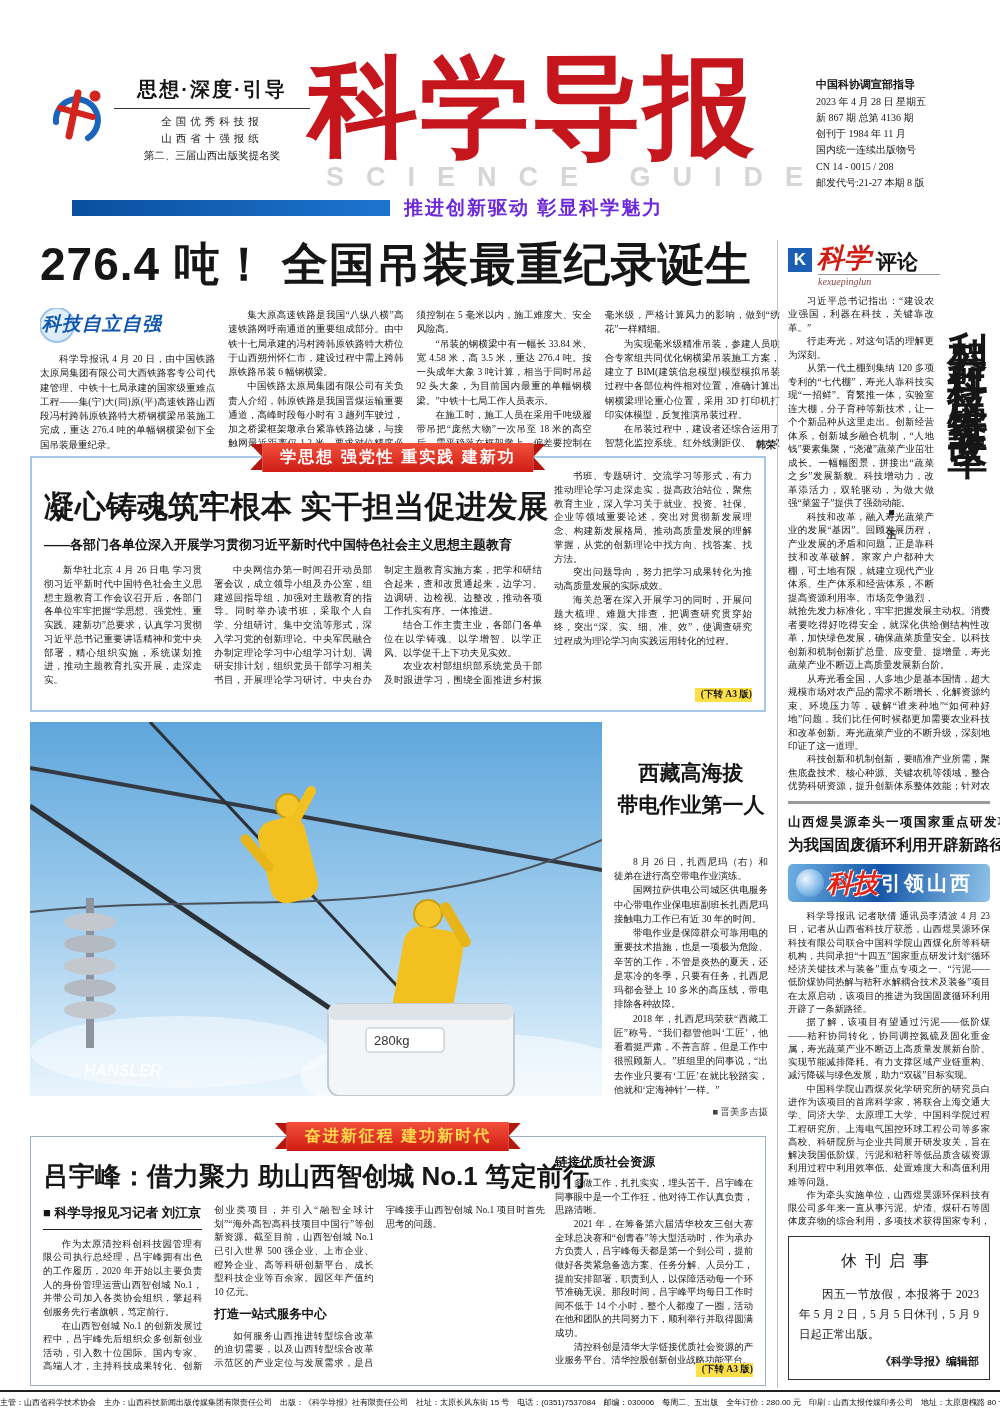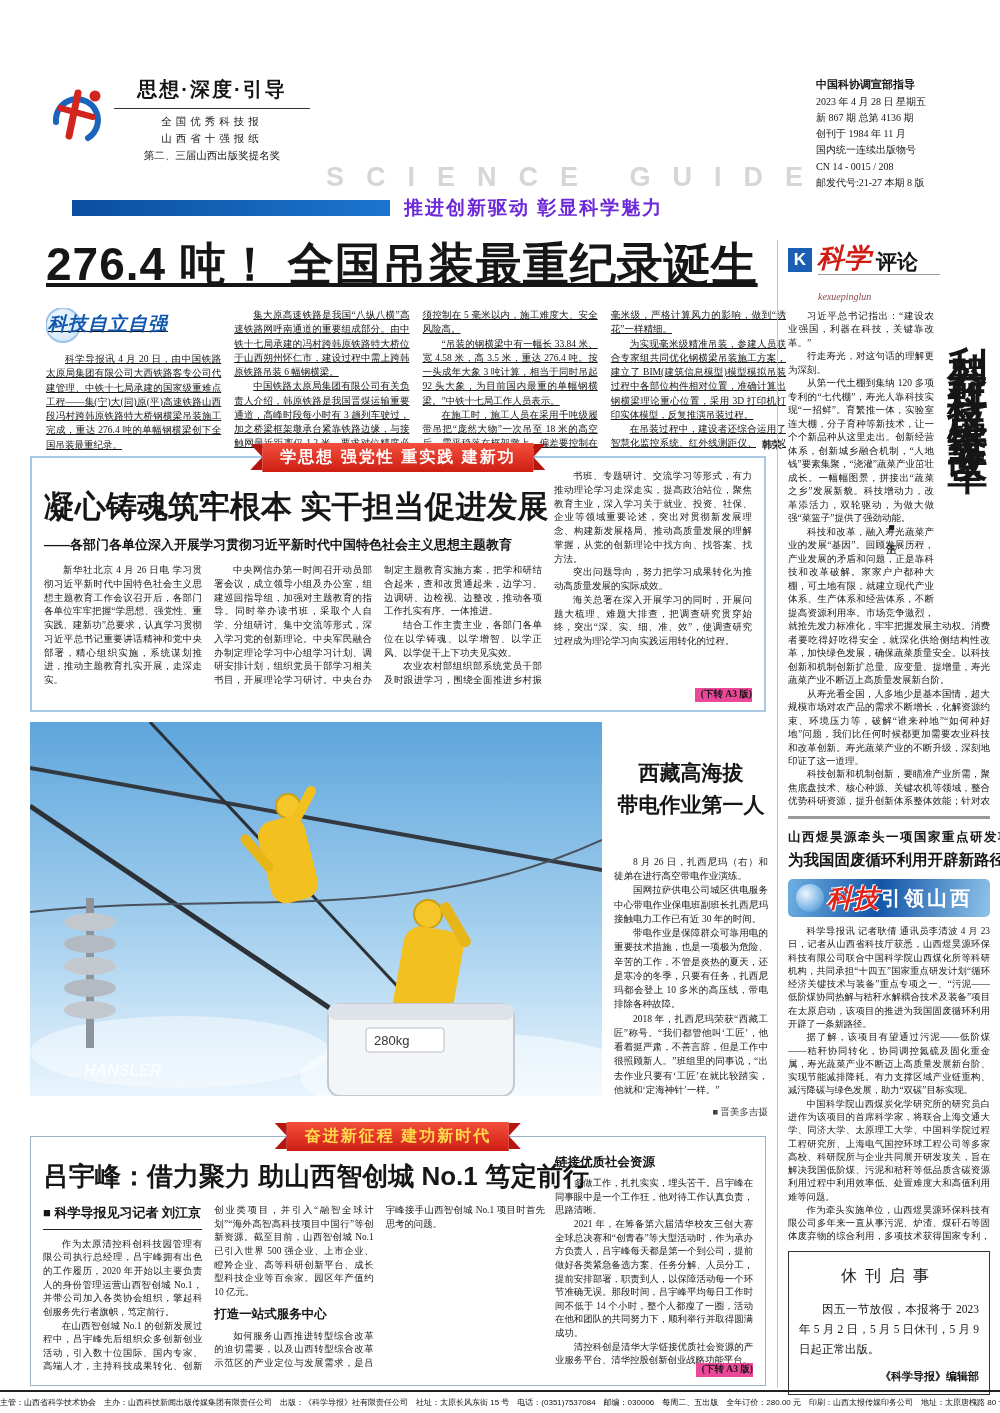--- a/index.html
+++ b/index.html
@@ -23,21 +23,21 @@
                   font-weight:900;font-size:110px;line-height:1.25;color:#c5161d;letter-spacing:2px;
                   font-family:"Liberation Serif","DejaVu Serif",serif;}
   .pubinfo{position:absolute;right:2px;top:24px;width:152px;font-size:10px;line-height:1.62;}
   .pubinfo .g{font-weight:bold;font-size:11px;}
   .slogan-bar{position:absolute;left:42px;top:148px;width:318px;height:16px;
               background:linear-gradient(90deg,#0a4f9e,#1d74cf);}
   .slogan-text{position:absolute;left:374px;top:143px;font-family:"Liberation Sans",sans-serif;
                font-weight:bold;font-size:19px;letter-spacing:2px;color:#6d28d9;white-space:nowrap;}
 
   
-  .lead{left:46px;top:234px;width:740px;height:218px;text-decoration:underline;}
+  .lead{left:40px;top:234px;width:740px;height:218px;}
   .lead h1{margin:0;font-family:"Liberation Sans","DejaVu Sans",sans-serif;font-weight:900;
            font-size:46px;letter-spacing:1px;white-space:nowrap;}
   .lead-body{margin-top:12px;height:150px;overflow:hidden;column-count:4;column-gap:13px;
              font-size:9.5px;line-height:1.5;text-align:justify;column-fill:auto;}
   .lead-badge{position:relative;height:34px;margin:2px 0 8px 2px;break-inside:avoid;}
   .badge-ring{position:absolute;left:-3px;top:-3px;width:32px;height:32px;border:2px solid #9ec4ea;border-radius:50%;
               background:radial-gradient(circle at 32% 32%,#eef6fd,#cfe6f8);}
   .badge-text{position:relative;font-style:italic;font-weight:900;font-size:19px;color:#0f56ae;letter-spacing:1px;}
   .lead-author{position:absolute;right:4px;bottom:0;font-weight:bold;font-size:10px;background:#fff;padding-left:6px;}
 
@@ -55,40 +55,40 @@
   .theme-box{left:30px;top:456px;width:736px;height:256px;border:2px solid #a8c9e6;box-sizing:border-box;
              padding:6px 12px;}
   .theme-left{float:left;width:498px;}
   .theme-left h2{margin:22px 0 8px;font-family:"Liberation Sans",sans-serif;font-weight:900;
                  font-size:31px;white-space:nowrap;}
   .theme-sub{font-family:"Liberation Sans",sans-serif;font-weight:bold;font-size:13px;margin-bottom:10px;}
   .theme-cols{column-count:3;column-gap:12px;height:128px;overflow:hidden;column-fill:auto;
               font-size:9.5px;line-height:1.45;text-align:justify;}
   .theme-right{float:right;width:198px;height:232px;overflow:hidden;position:relative;margin-top:6px;
                font-size:9.5px;line-height:1.45;text-align:justify;}
-  .jump{position:absolute;right:0;bottom:0;font-weight:bold;font-size:9.5px;background:#ec4899;padding-left:6px;}
+  .jump{position:absolute;right:0;bottom:0;font-weight:bold;font-size:9.5px;background:#fde047;padding-left:6px;}
 
   
   .photo{left:30px;top:722px;width:572px;height:374px;}
   .tibet{left:614px;top:734px;width:154px;height:362px;font-size:9.5px;line-height:1.5;text-align:justify;}
   .tibet-title{font-family:"Liberation Sans",sans-serif;font-weight:900;font-size:21px;
                text-align:center;line-height:1.45;margin-top:24px;}
   .tibet-body{margin-top:34px;}
   .tibet-credit{text-align:right;margin-top:8px;color:#444;font-size:9.5px;}
 
   
   .vrule{left:777px;top:240px;height:1148px;border-left:1px solid #c4c4c4;width:0;}
   .rightcol{left:788px;top:240px;width:202px;}
   .cheader{display:flex;align-items:flex-end;gap:5px;height:32px;}
   .kbox{width:24px;height:24px;background:#1a5fb4;color:#fff;display:flex;align-items:center;justify-content:center;
         font-family:"Liberation Sans",sans-serif;font-weight:900;font-size:17px;}
   .cname{font-style:italic;font-weight:900;font-size:27px;line-height:.95;color:#cf1d14;}
   .csub{font-family:"Liberation Sans",sans-serif;font-weight:900;font-size:21px;line-height:1;}
   .cpinyin{font-style:italic;font-size:10px;color:#8a4a4a;border-top:1px solid #999;width:122px;
-           margin:2px 0 8px 30px;padding-top:16px;}
+           margin:2px 0 8px 30px;padding-top:1px;}
   .comment{height:498px;overflow:hidden;position:relative;font-size:9.5px;line-height:1.42;text-align:justify;}
   .vtitle{float:right;writing-mode:vertical-rl;font-family:"Liberation Sans",sans-serif;font-weight:900;
           font-size:40px;letter-spacing:12px;height:290px;margin:4px 0 12px 12px;line-height:1.1;}
   .vauthor{position:absolute;right:92px;top:212px;writing-mode:vertical-rl;font-size:10.5px;color:#222;}
   .cdivider{height:3px;background:#9a9a9a;margin:8px 0 10px;}
   .kicker{font-weight:bold;font-size:12.5px;letter-spacing:1.5px;text-align:center;white-space:nowrap;}
   .shead{font-family:"Liberation Sans",sans-serif;font-weight:900;font-size:15.5px;text-align:center;
          white-space:nowrap;margin:4px 0 8px;}
   .banner{height:38px;border-radius:5px;background:linear-gradient(100deg,#6fb0e2,#1255a8 45%,#8fc3e8);
           display:flex;align-items:center;padding:0 8px;margin-bottom:8px;}
@@ -139,20 +139,21 @@
     </div>
     <div class="brand">
       <div class="tagline">思想·深度·引导</div>
       <div class="honors">
           <div>全国优秀科技报</div>
           <div>山西省十强报纸</div>
           <div>第二、三届山西出版奖提名奖</div>
         </div>
     </div>
     <div class="masthead-en sans">SCIENCE GUIDE</div>
+    <div class="masthead-title">科学导报</div>
     <div class="pubinfo">
       <div class="g">中国科协调宣部指导</div>
       <div>
           <div>2023 年 4 月 28 日 星期五</div>
           <div>新 867 期 总第 4136 期</div>
           <div>创刊于 1984 年 11 月</div>
           <div>国内统一连续出版物号</div>
           <div>CN 14 - 0015 / 208</div>
           <div>邮发代号:21-27 本期 8 版</div>
         </div>

